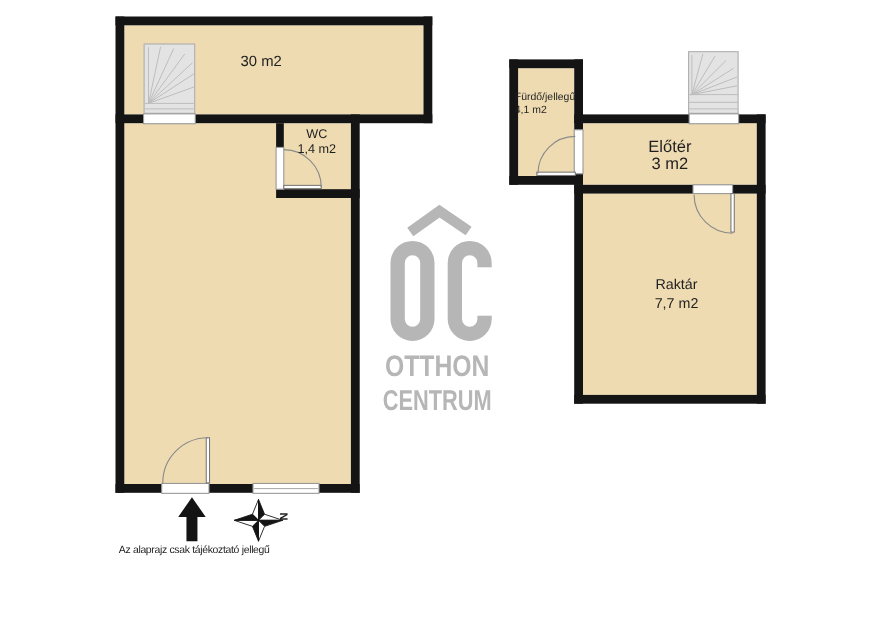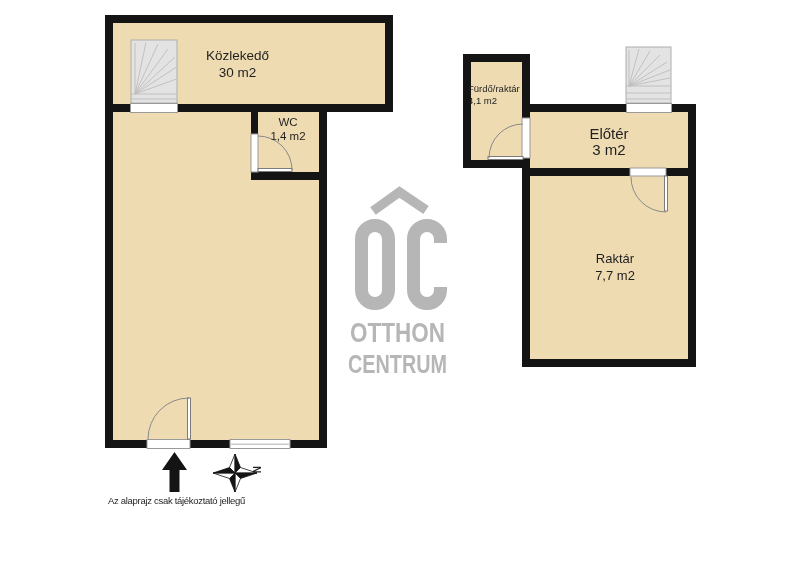--- a/index.html
+++ b/index.html
@@ -116,32 +116,31 @@
       <polyline class="logo-stroke" points="373,211 399.5,192 426,210" stroke-width="9.5"></polyline>
       <rect class="logo-stroke" x="361.5" y="225.5" width="27" height="78" rx="13.5" stroke-width="13"></rect>
       <rect class="logo-stroke" x="413.5" y="225.5" width="27" height="78" rx="13.5" stroke-width="13"></rect>
       <rect class="logo-cover" x="433" y="243" width="18" height="44"></rect>
       <text class="logo-text" x="397.5" y="342" text-anchor="middle" font-size="27" textLength="95" lengthAdjust="spacingAndGlyphs">OTTHON</text>
       <text class="logo-text" x="397.5" y="372.5" text-anchor="middle" font-size="26" textLength="99" lengthAdjust="spacingAndGlyphs">CENTRUM</text>
     </g>
   </svg>
 
   <div class="label center" style="left:150px;top:47px;width:175px;font-size:13.5px;line-height:17px">
-    <div>Közlekedő</div>
     <div>30 m2</div>
   </div>
 
   <div class="label center" style="left:255px;top:115px;width:66px;font-size:11.5px;line-height:14px">
     <div>WC</div>
     <div>1,4 m2</div>
   </div>
 
 
   <div class="label" style="left:468px;top:83px;font-size:9.5px;line-height:12px;white-space:nowrap">
-    <div>Fürdő/raktár</div>
+    <div>Fürdő/jellegű</div>
     <div>4,1 m2</div>
   </div>
 
   <div class="label center" style="left:530px;top:126px;width:158px;font-size:15px;line-height:16px">
     <div>Előtér</div>
     <div>3 m2</div>
   </div>
 
   <div class="label center" style="left:530px;top:250px;width:170px;font-size:13px;line-height:17px">
     <div>Raktár</div>

